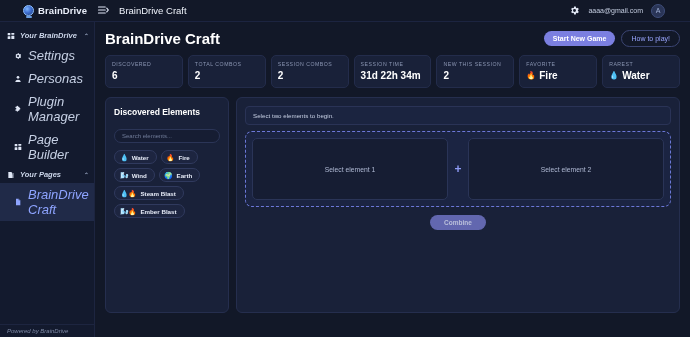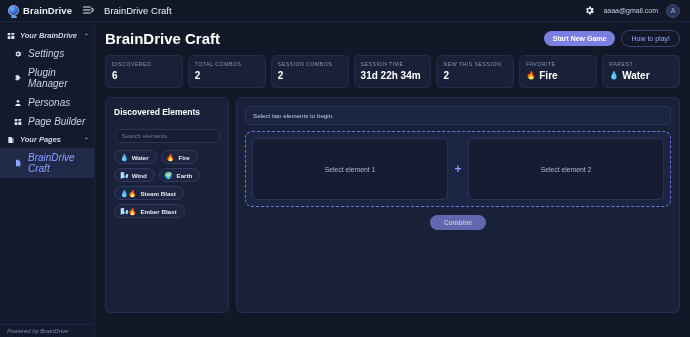--- a/index.html
+++ b/index.html
@@ -9,21 +9,21 @@
     font-family: "Liberation Sans", sans-serif;
     overflow: hidden;
   }
   body { display: flex; flex-direction: column; }
 
   
   .topbar {
     height: 22px; flex: 0 0 22px;
     background: #121828;
     display: flex; align-items: center;
-    padding: 0 8px;
+    padding: 0 23px;
     border-bottom: 1px solid #1c2440;
   }
   .brand { display: flex; align-items: center; gap: 4px; }
   .brand-logo {
     width: 11px; height: 11px; border-radius: 50%;
     background: radial-gradient(circle at 35% 32%, #7fb6ff 0%, #3f6fd1 45%, #1e3a7a 100%);
     border: 1px solid #8fc0ff; position: relative; flex: 0 0 auto;
   }
   .brand-logo::after {
     content: ""; position: absolute; left: 2px; bottom: -3px;
@@ -60,21 +60,21 @@
     font-style: italic;
   }
   .nav-scroll { flex: 1; overflow: hidden; }
   .nav-group-head {
     display: flex; align-items: center; gap: 5px;
     padding: 4px 6px 4px 7px; color: #ccd6ea; font-size: 7.5px; font-weight: bold;
   }
   .nav-group-head .chev { margin-left: auto; font-size: 6px; color: #8e9ab5; }
   .nav-item {
     display: flex; align-items: center; gap: 6px;
-    padding: 4px 6px 4px 14px; color: #c6d0e4; font-size: 10px;
+    padding: 4px 6px 4px 14px; color: #c6d0e4; font-size: 13px;
   }
   .nav-item.active { background: #202a48; color: #8ea4ff; }
   .nav-ic { width: 8px; height: 8px; flex: 0 0 8px; color: #dfe6f5; display: block; }
   .nav-item.active .nav-ic { color: #8ea4ff; }
   .footer {
     height: 13px; flex: 0 0 13px;
     border-top: 1px solid #1d2540;
     display: flex; align-items: center; padding-left: 7px;
     color: #7f8aa6; font-size: 6px;
   }
@@ -225,34 +225,34 @@
           <svg class="nav-ic" viewBox="0 0 24 24" fill="currentColor">
               <path d="M19.4 13a7.8 7.8 0 000-2l2-1.6-2-3.4-2.4 1a7.6 7.6 0 00-1.7-1l-.4-2.6h-3.8l-.4 2.6a7.6 7.6 0 00-1.7 1l-2.4-1-2 3.4L6.6 11a7.8 7.8 0 000 2l-2 1.6 2 3.4 2.4-1c.5.4 1.1.8 1.7 1l.4 2.6h3.8l.4-2.6c.6-.2 1.2-.6 1.7-1l2.4 1 2-3.4-2-1.6zM12 15.2A3.2 3.2 0 1115.2 12 3.2 3.2 0 0112 15.2z"></path>
             </svg>
         </span>
         <span>Settings</span>
       </div>
 
       <div class="nav-item">
         <span>
           <svg class="nav-ic" viewBox="0 0 24 24" fill="currentColor">
-              <path d="M10 2a2.5 2.5 0 012.5 2.5V5H15a1 1 0 011 1v2.5h.5a2.5 2.5 0 110 5H16V16a1 1 0 01-1 1h-2.5v.5a2.5 2.5 0 11-5 0V17H5a1 1 0 01-1-1v-2.5h.5a2.5 2.5 0 100-5H4V6a1 1 0 011-1h2.5v-.5A2.5 2.5 0 0110 2z"></path>
-            </svg>
-        </span>
-        <span>Plugin Manager</span>
-      </div>
-
-      <div class="nav-item">
-        <span>
-          <svg class="nav-ic" viewBox="0 0 24 24" fill="currentColor">
               <circle cx="12" cy="7" r="4"></circle>
               <path d="M4 21c0-4.4 3.6-7 8-7s8 2.6 8 7z"></path>
             </svg>
         </span>
         <span>Personas</span>
+      </div>
+
+      <div class="nav-item">
+        <span>
+          <svg class="nav-ic" viewBox="0 0 24 24" fill="currentColor">
+              <path d="M10 2a2.5 2.5 0 012.5 2.5V5H15a1 1 0 011 1v2.5h.5a2.5 2.5 0 110 5H16V16a1 1 0 01-1 1h-2.5v.5a2.5 2.5 0 11-5 0V17H5a1 1 0 01-1-1v-2.5h.5a2.5 2.5 0 100-5H4V6a1 1 0 011-1h2.5v-.5A2.5 2.5 0 0110 2z"></path>
+            </svg>
+        </span>
+        <span>Plugin Manager</span>
       </div>
 
       <div class="nav-item">
         <span>
           <svg class="nav-ic" viewBox="0 0 24 24" fill="currentColor">
               <rect x="2" y="3" width="8" height="7" rx="1"></rect>
               <rect x="13" y="3" width="9" height="5" rx="1"></rect>
               <rect x="2" y="13" width="8" height="8" rx="1"></rect>
               <rect x="13" y="11" width="9" height="10" rx="1"></rect>
             </svg>

